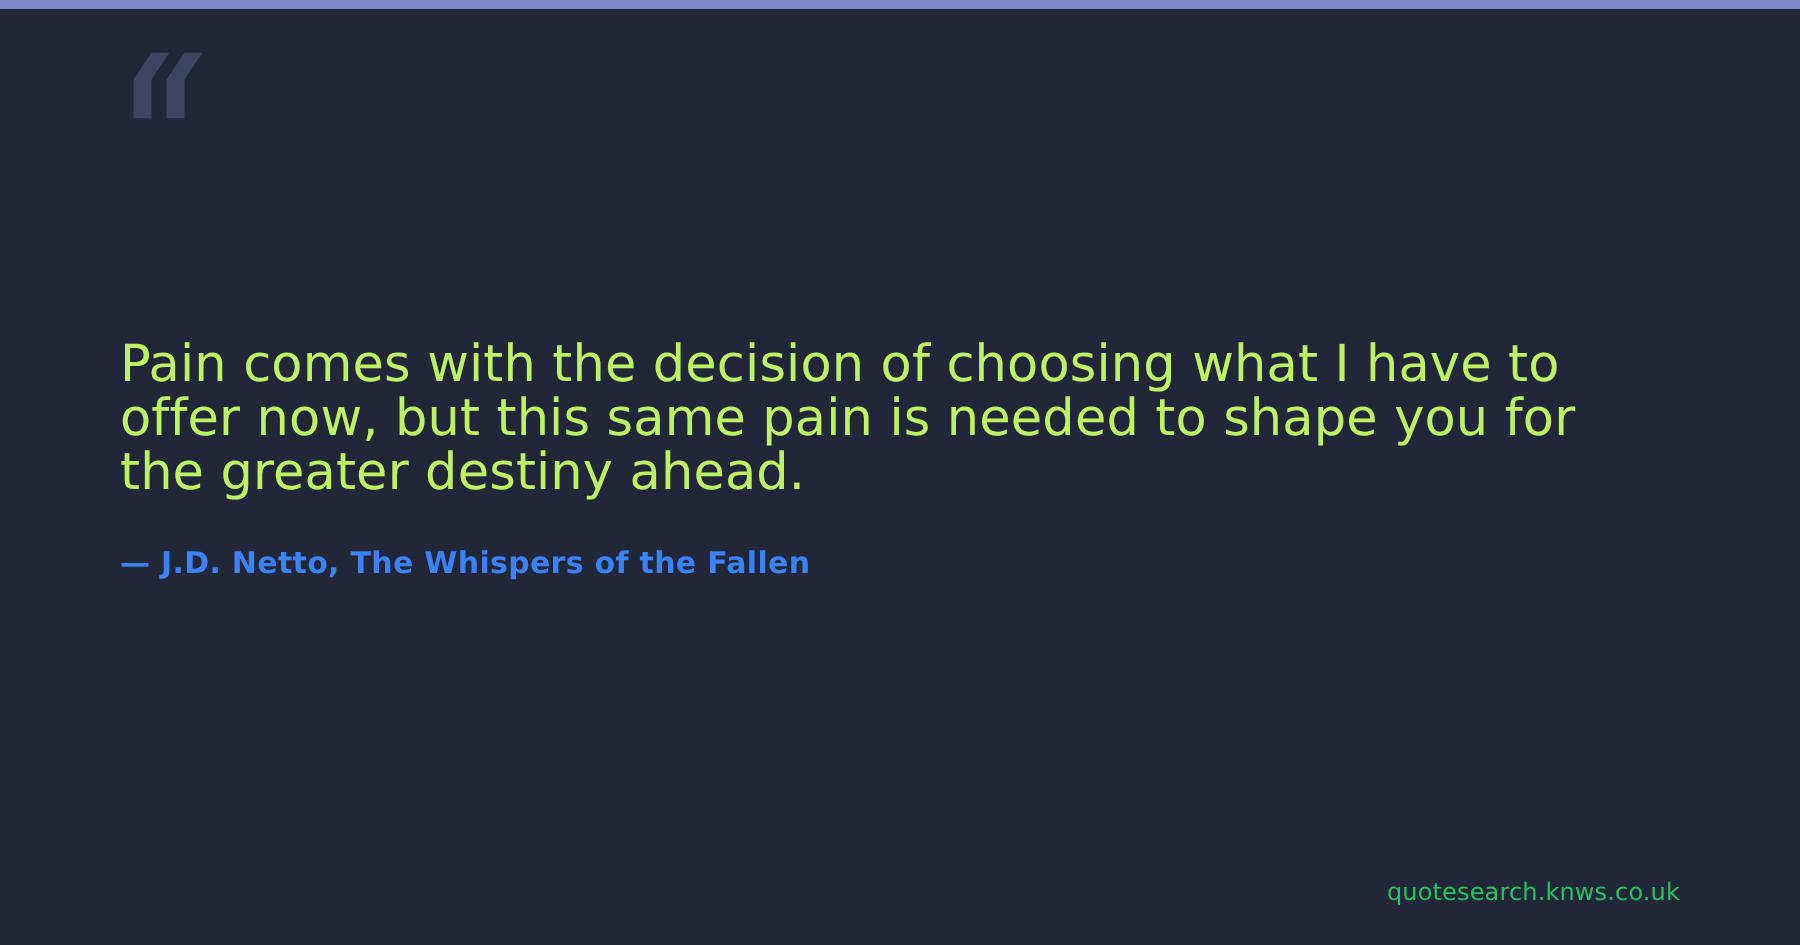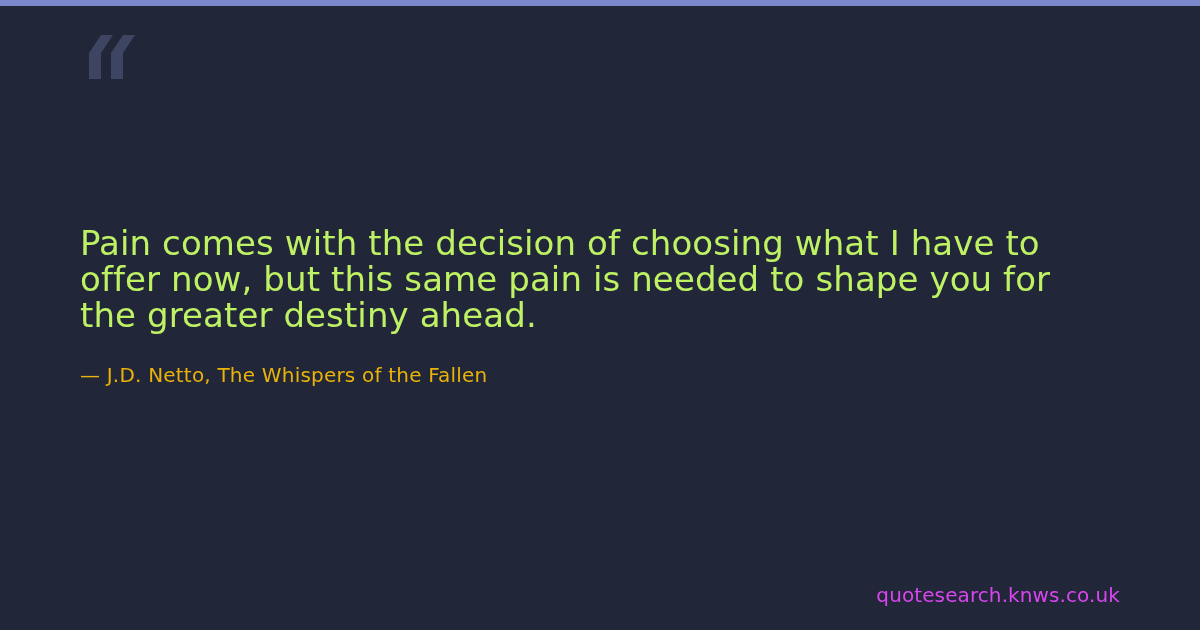--- a/index.html
+++ b/index.html
@@ -67,36 +67,36 @@
     white-space: pre-wrap;
   }
 
   
   #quote-attribution {
     position: absolute;
     left: 80px;
     top: 355px;
     font-size: 20px;
     line-height: 28px;
-    font-weight: 400;
-    color: #eab308;
+    font-weight: 700;
+    color: #3b82f6;
     letter-spacing: 0.2px;
     white-space: pre;
     text-align: right;
   }
 
   
   #source-watermark {
     position: absolute;
     right: 80px;
     bottom: 25px;
-    font-size: 20px;
+    font-size: 16px;
     line-height: 20px;
     font-weight: 400;
-    color: #d946ef;
+    color: #22c55e;
     letter-spacing: 0.1px;
   }
 </style>
 </head>
 <body>
 
 <div id="top-accent-bar"></div>
 
 <div id="quote-card">
 

